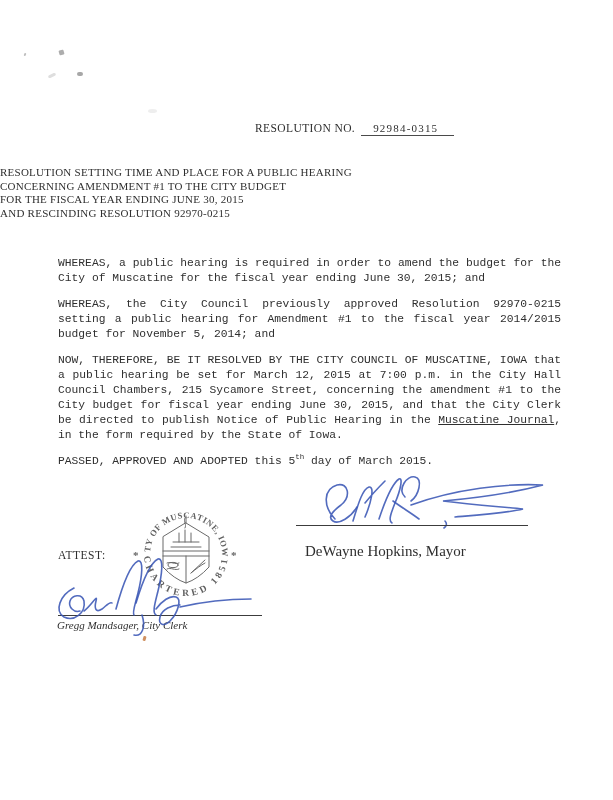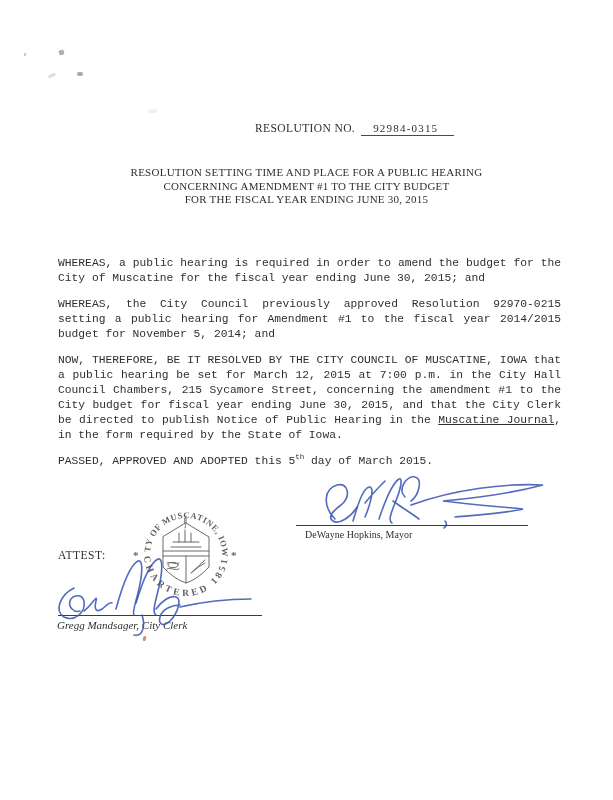--- a/index.html
+++ b/index.html
@@ -23,34 +23,34 @@
   .res-line{
     position:absolute;left:255px;top:79px;font-size:11.5px;letter-spacing:.4px;
     white-space:nowrap;
   }
   .res-number{
     display:inline-block;border-bottom:1px solid #4a4a4a;
     padding:0 16px 1px 12px;margin-left:6px;letter-spacing:1.2px;
     font-size:11px;
   }
   .title-block{
-    position:absolute;left:0;top:123px;width:613px;text-align:center;
+    position:absolute;left:0;top:123px;width:613px;
     font-size:11px;line-height:13.6px;letter-spacing:.25px;
   }
   .body-text{
     position:absolute;left:58px;top:213px;width:503px;
     font-size:11.3px;line-height:15px;text-align:justify;
   }
   .body-text p{margin:0 0 11px 0;font-family:Liberation Mono, monospace;}
   .u{text-decoration:underline;}
   sup{font-size:7.5px;vertical-align:super;line-height:0;}
 
   .mayor-sig-svg{position:absolute;left:293px;top:424px;}
   .mayor-line{position:absolute;left:296px;top:482px;width:232px;height:1px;background:#3c3c3c;}
-  .mayor-name{position:absolute;left:305px;top:486px;font-size:10px;}
+  .mayor-name{position:absolute;left:305px;top:500px;font-size:15px;}
 
   .attest{position:absolute;left:58px;top:506px;font-size:11.5px;letter-spacing:.5px;}
 
   .seal-svg{position:absolute;left:127px;top:452px;opacity:.88;}
   .seal-text{font-family:"Liberation Serif",serif;font-weight:bold;fill:#4c4c4c;}
 
   .clerk-sig-svg{position:absolute;left:46px;top:500px;z-index:3;}
   .clerk-line{position:absolute;left:58px;top:572px;width:204px;height:1px;background:#3c3c3c;}
   .clerk-name{position:absolute;left:57px;top:576px;font-size:11px;font-style:italic;}
   .orange-fleck{position:absolute;left:143px;top:593px;width:3px;height:5px;background:#c4763a;opacity:.8;border-radius:1px;transform:rotate(15deg);}
@@ -70,20 +70,21 @@
   <div class="artifact a5"></div>
 
   <div class="res-line">
     <span>RESOLUTION NO.</span><span class="res-number">92984-0315</span>
   </div>
 
   <div class="title-block">
     <div>RESOLUTION SETTING TIME AND PLACE FOR A PUBLIC HEARING</div>
     <div>CONCERNING AMENDMENT #1 TO THE CITY BUDGET</div>
     <div>FOR THE FISCAL YEAR ENDING JUNE 30, 2015</div>
+    <div>AND RESCINDING RESOLUTION 92970-0215</div>
   </div>
 
   <div class="body-text">
     <p>WHEREAS, a public hearing is required in order to amend the budget for the City of Muscatine for the fiscal year ending June 30, 2015; and</p>
     <p>WHEREAS, the City Council previously approved Resolution 92970-0215 setting a public hearing for Amendment #1 to the fiscal year 2014/2015 budget for November 5, 2014; and</p>
     <p><span>NOW, THEREFORE, BE IT RESOLVED BY THE CITY COUNCIL OF MUSCATINE, IOWA that a public hearing be set for March 12, 2015 at 7:00 p.m. in the City Hall Council Chambers, 215 Sycamore Street, concerning the amendment #1 to the City budget for fiscal year ending June 30, 2015, and that the City Clerk be directed to publish Notice of Public Hearing in the </span><span class="u">Muscatine Journal</span><span>, in the form required by the State of Iowa.</span></p>
     <p><span>PASSED, APPROVED AND ADOPTED this 5</span><sup>th</sup><span> day of March 2015.</span></p>
   </div>
 
   <svg class="mayor-sig-svg" width="270" height="62" viewBox="0 0 270 62">

